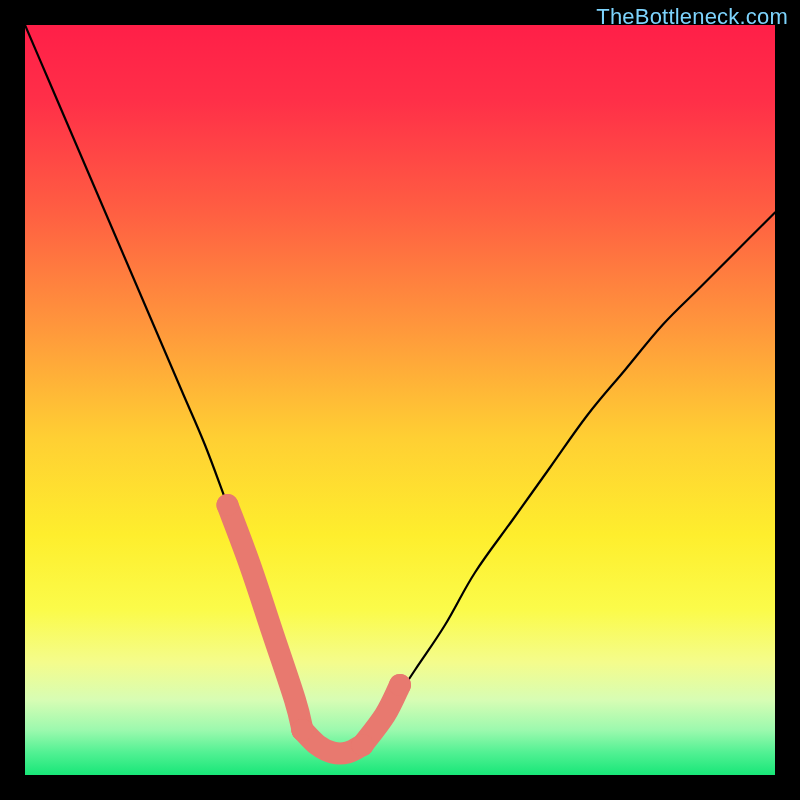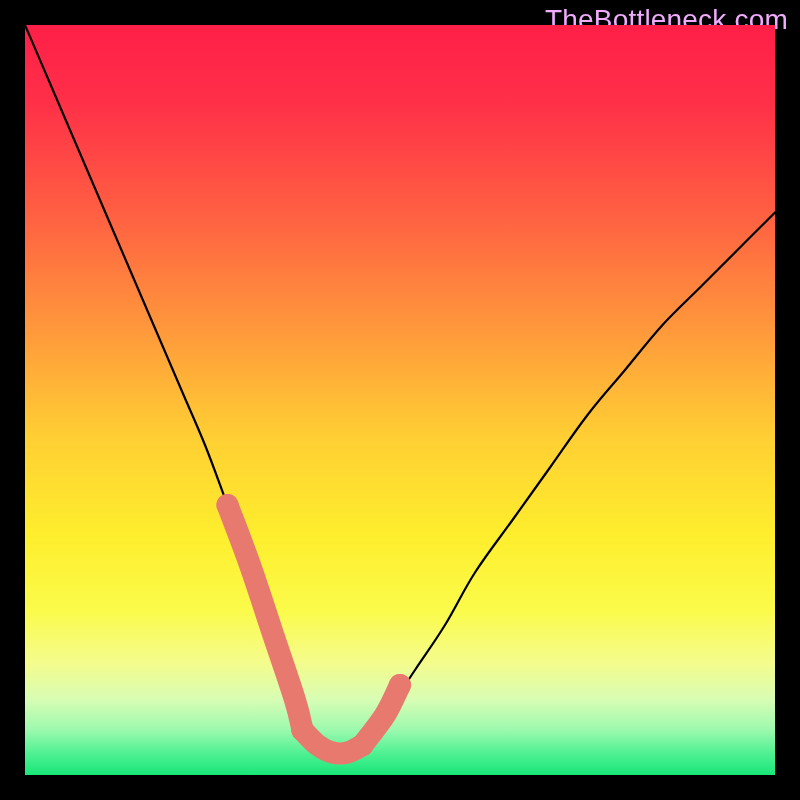--- a/index.html
+++ b/index.html
@@ -30,22 +30,22 @@
     position: absolute;
     left: 0;
     top: 0;
     width: 750px;
     height: 750px;
   }
   .watermark {
     position: absolute;
     top: 4px;
     right: 12px;
-    color: #f0abfc;
-    font-size: 28px;
+    color: #7dd3fc;
+    font-size: 22px;
     font-weight: 500;
     letter-spacing: 0.2px;
     text-align: right;
   }
 </style>
 </head>
 <body>
 
 <div class="watermark">TheBottleneck.com</div>
 

